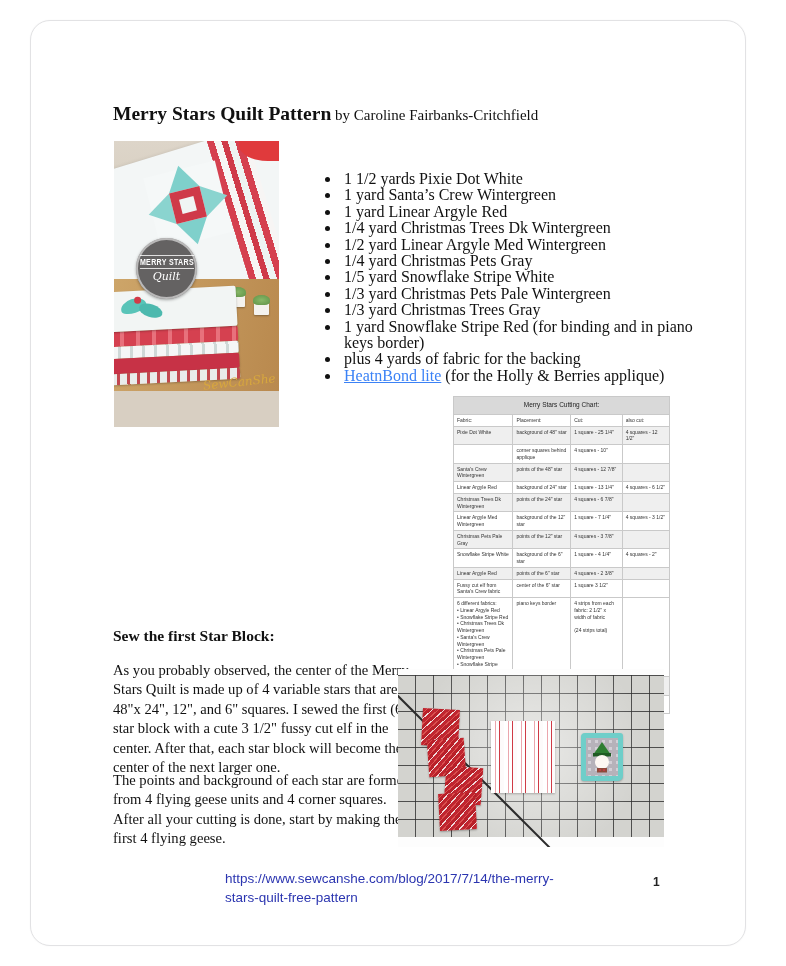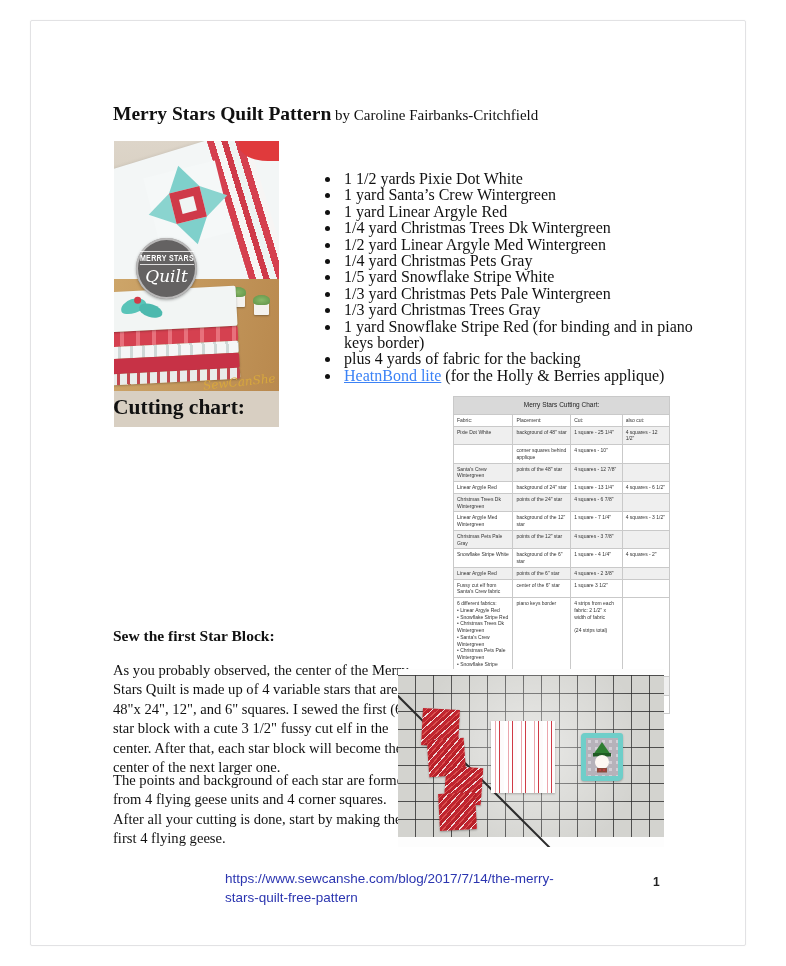--- a/index.html
+++ b/index.html
@@ -1,19 +1,19 @@
 <!DOCTYPE html>
 <html><head>
 <meta charset="utf-8">
 <style>
   html,body{margin:0;padding:0;}
   body{width:786px;height:966px;background:#ffffff;position:relative;
        font-family:"Liberation Serif",serif;color:#111;}
   .page-card{position:absolute;left:30px;top:20px;width:714px;height:924px;
-       background:#fff;border:1px solid #e2e2e4;border-radius:2px;
+       background:#fff;border:1px solid #e2e2e4;border-radius:20px;
        box-shadow:0 0 2px rgba(0,0,0,0.04);}
   .abs{position:absolute;}
 
   
   .doc-title{left:82px;top:82px;width:600px;font-size:19.5px;}
   .doc-title b{font-weight:700;}
   .byline{font-size:15px;font-weight:400;}
   .intro{left:263px;top:127px;width:360px;font-size:13.4px;}
   ul.materials{left:263px;top:150px;width:352px;margin:0;padding:0 0 0 47px;
        font-size:16px;line-height:16.4px;list-style:disc;}
@@ -54,21 +54,21 @@
   .shirt-blob{position:absolute;right:-8px;top:-6px;width:48px;height:26px;
        background:#e03a3c;border-radius:0 0 0 60%;}
   .star-svg{position:absolute;left:28px;top:18px;width:92px;height:92px;transform:rotate(-14deg);}
   .badge{position:absolute;left:22px;top:97px;width:61px;height:61px;border-radius:50%;
        background:#646262;box-shadow:inset 0 0 0 2px rgba(255,255,255,.55),0 1px 3px rgba(0,0,0,.35);
        display:flex;flex-direction:column;align-items:center;justify-content:center;z-index:5;}
   .badge-t1{color:#fff;font-family:"Liberation Sans",sans-serif;font-size:8.6px;font-weight:700;
        letter-spacing:.4px;transform:scaleX(.82);white-space:nowrap;
        border-top:1px solid rgba(255,255,255,.8);border-bottom:1px solid rgba(255,255,255,.8);
        padding:1px 0;}
-  .badge-t2{color:#fff;font-family:"DejaVu Serif",serif;font-style:italic;font-size:17px;margin-top:1px;}
+  .badge-t2{color:#fff;font-family:"DejaVu Serif",serif;font-style:italic;font-size:11px;margin-top:1px;}
   .hero-bottom{position:absolute;left:0;top:138px;width:165px;height:112px;overflow:hidden;
        background:linear-gradient(100deg,#cda569,#b9894e);}
   .stack{position:absolute;left:-6px;top:10px;width:130px;transform:rotate(-3deg);}
   .qs{box-shadow:0 1px 2px rgba(0,0,0,.25);border-radius:2px;}
   .qs1{height:40px;background:#f2f5f4;position:relative;}
   .holly{position:absolute;left:14px;top:8px;width:26px;height:14px;background:#59c4b8;
        border-radius:50% 50% 50% 50%/60% 60% 40% 40%;transform:rotate(-15deg);}
   .holly2{position:absolute;left:32px;top:14px;width:24px;height:13px;background:#4db9ae;
        border-radius:50%;transform:rotate(20deg);}
   .berry{position:absolute;left:28px;top:6px;width:7px;height:7px;background:#d23b47;border-radius:50%;}
@@ -162,21 +162,20 @@
     <li>1/2 yard Linear Argyle Med Wintergreen</li>
     <li>1/4 yard Christmas Pets Gray</li>
     <li>1/5 yard Snowflake Stripe White</li>
     <li>1/3 yard Christmas Pets Pale Wintergreen</li>
     <li>1/3 yard Christmas Trees Gray</li>
     <li>1 yard Snowflake Stripe Red (for binding and in piano keys border)</li>
     <li>plus 4 yards of fabric for the backing</li>
     <li><a class="link-blue">HeatnBond lite</a><span> (for the Holly &amp; Berries applique)</span></li>
   </ul>
 
-  <div class="abs h-cutting">Cutting chart:</div>
 
   <div class="abs chart-wrap">
     <table class="mini">
       <tbody>
           <tr>
             <td class="ttl" colspan="4">Merry Stars Cutting Chart:</td>
           </tr>
       <tr>
         <th class="cw1">Fabric:</th>
         <th class="cw2">Placement:</th>

